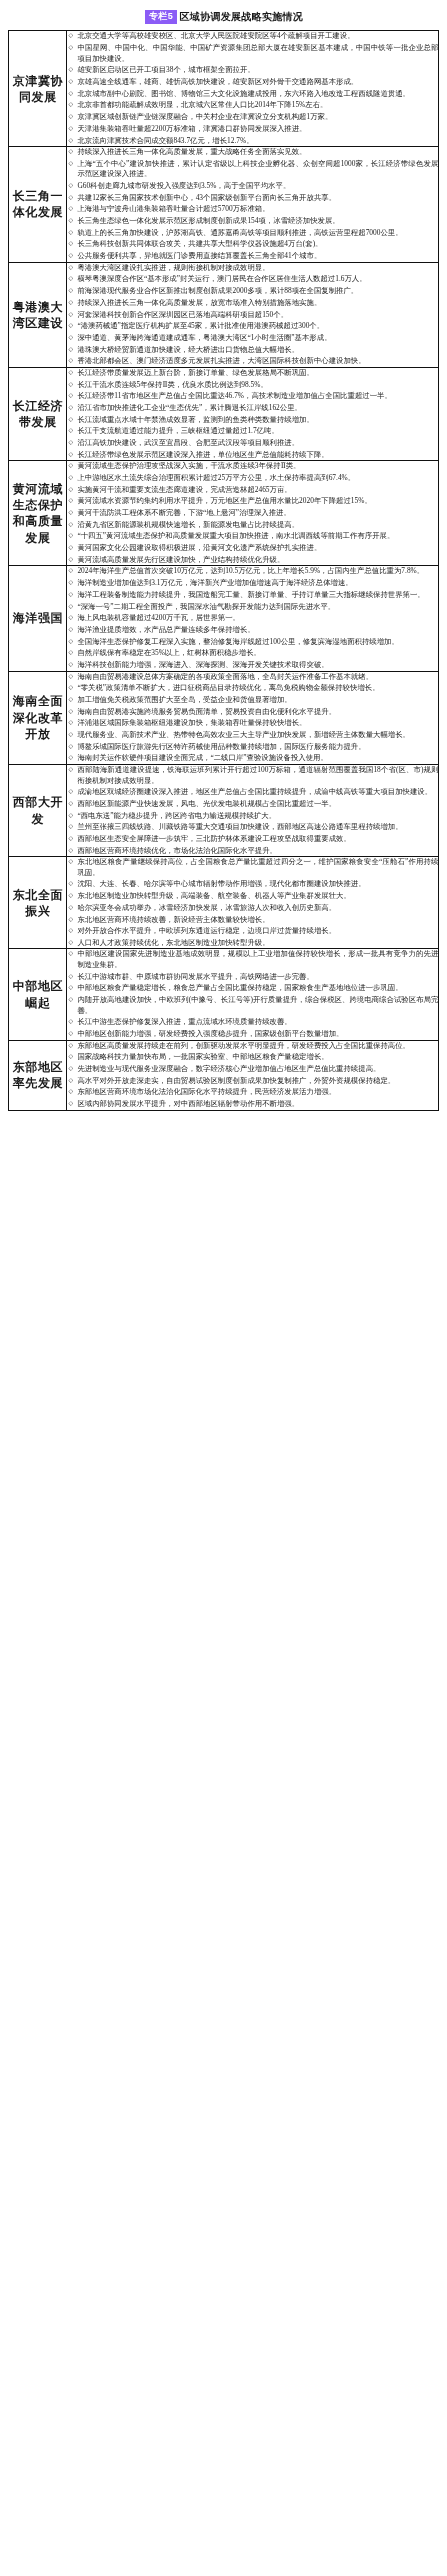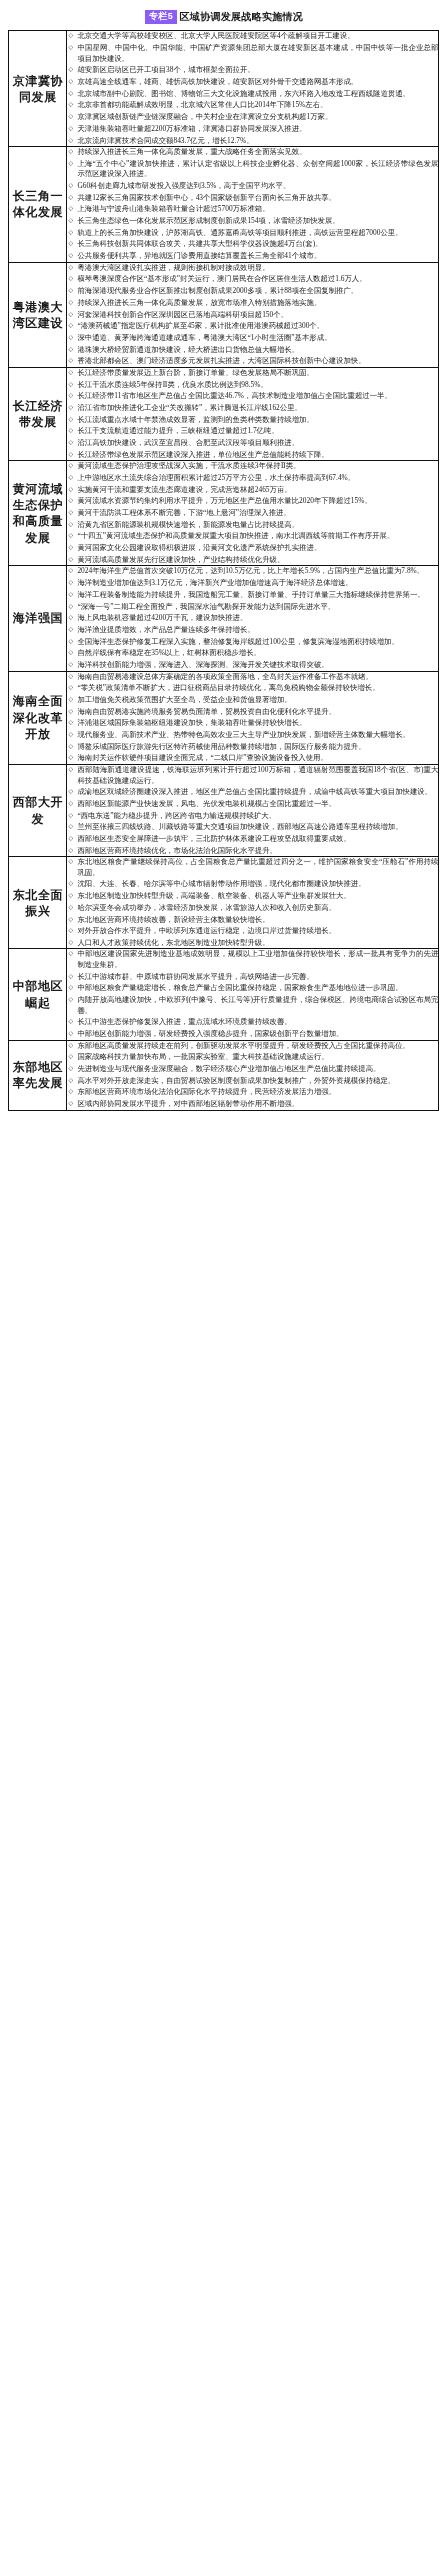--- a/index.html
+++ b/index.html
@@ -148,21 +148,21 @@
         </td>
       </tr>
 
       <tr>
         <td class="cat">长江经济带发展</td>
         <td class="body">
           <ul class="items">
             <li><span class="bullet">◇</span><span>长江经济带质量发展迈上新台阶，新接订单量、绿色发展格局不断巩固。</span></li>
             <li><span class="bullet">◇</span><span>长江干流水质连续5年保持Ⅱ类，优良水质比例达到98.5%。</span></li>
             <li><span class="bullet">◇</span><span>长江经济带11省市地区生产总值占全国比重达46.7%，高技术制造业增加值占全国比重超过一半。</span></li>
-            <li><span class="bullet">◇</span><span>沿江省市加快推进化工企业“关改搬转”，累计腾退长江岸线162公里。</span></li>
+            <li><span class="bullet">◇</span><span>沿江省市加快推进化工企业“生态优先”，累计腾退长江岸线162公里。</span></li>
             <li><span class="bullet">◇</span><span>长江流域重点水域十年禁渔成效显著，监测到的鱼类种类数量持续增加。</span></li>
             <li><span class="bullet">◇</span><span>长江干支流航道通过能力提升，三峡枢纽通过量超过1.7亿吨。</span></li>
             <li><span class="bullet">◇</span><span>沿江高铁加快建设，武汉至宜昌段、合肥至武汉段等项目顺利推进。</span></li>
             <li><span class="bullet">◇</span><span>长江经济带绿色发展示范区建设深入推进，单位地区生产总值能耗持续下降。</span></li>
           </ul>
         </td>
       </tr>
 
       <tr>
         <td class="cat">黄河流域生态保护和高质量发展</td>
@@ -182,21 +182,21 @@
       </tr>
 
       <tr>
         <td class="cat">海洋强国</td>
         <td class="body">
           <ul class="items">
             <li><span class="bullet">◇</span><span>2024年海洋生产总值首次突破10万亿元，达到10.5万亿元，比上年增长5.9%，占国内生产总值比重为7.8%。</span></li>
             <li><span class="bullet">◇</span><span>海洋制造业增加值达到3.1万亿元，海洋新兴产业增加值增速高于海洋经济总体增速。</span></li>
             <li><span class="bullet">◇</span><span>海洋工程装备制造能力持续提升，我国造船完工量、新接订单量、手持订单量三大指标继续保持世界第一。</span></li>
             <li><span class="bullet">◇</span><span>“深海一号”二期工程全面投产，我国深水油气勘探开发能力达到国际先进水平。</span></li>
-            <li><span class="bullet">◇</span><span>海上风电装机容量超过4200万千瓦，建设加快推进。</span></li>
+            <li><span class="bullet">◇</span><span>海上风电装机容量超过4200万千瓦，居世界第一。</span></li>
             <li><span class="bullet">◇</span><span>海洋渔业提质增效，水产品总产量连续多年保持增长。</span></li>
             <li><span class="bullet">◇</span><span>全国海洋生态保护修复工程深入实施，整治修复海岸线超过100公里，修复滨海湿地面积持续增加。</span></li>
             <li><span class="bullet">◇</span><span>自然岸线保有率稳定在35%以上，红树林面积稳步增长。</span></li>
             <li><span class="bullet">◇</span><span>海洋科技创新能力增强，深海进入、深海探测、深海开发关键技术取得突破。</span></li>
           </ul>
         </td>
       </tr>
 
       <tr>
         <td class="cat">海南全面深化改革开放</td>
@@ -211,21 +211,21 @@
             <li><span class="bullet">◇</span><span>博鳌乐城国际医疗旅游先行区特许药械使用品种数量持续增加，国际医疗服务能力提升。</span></li>
             <li><span class="bullet">◇</span><span>海南封关运作软硬件项目建设全面完成，“二线口岸”查验设施设备投入使用。</span></li>
           </ul>
         </td>
       </tr>
 
       <tr>
         <td class="cat">西部大开发</td>
         <td class="body">
           <ul class="items">
-            <li><span class="bullet">◇</span><span>西部陆海新通道建设提速，铁海联运班列累计开行超过100万标箱，通道辐射范围覆盖我国18个省(区、市)重大科技基础设施建成运行。</span></li>
+            <li><span class="bullet">◇</span><span>西部陆海新通道建设提速，铁海联运班列累计开行超过100万标箱，通道辐射范围覆盖我国18个省(区、市)规则衔接机制对接成效明显。</span></li>
             <li><span class="bullet">◇</span><span>成渝地区双城经济圈建设深入推进，地区生产总值占全国比重持续提升，成渝中线高铁等重大项目加快建设。</span></li>
             <li><span class="bullet">◇</span><span>西部地区新能源产业快速发展，风电、光伏发电装机规模占全国比重超过一半。</span></li>
             <li><span class="bullet">◇</span><span>“西电东送”能力稳步提升，跨区跨省电力输送规模持续扩大。</span></li>
             <li><span class="bullet">◇</span><span>兰州至张掖三四线铁路、川藏铁路等重大交通项目加快建设，西部地区高速公路通车里程持续增加。</span></li>
             <li><span class="bullet">◇</span><span>西部地区生态安全屏障进一步筑牢，三北防护林体系建设工程攻坚战取得重要成效。</span></li>
             <li><span class="bullet">◇</span><span>西部地区营商环境持续优化，市场化法治化国际化水平提升。</span></li>
           </ul>
         </td>
       </tr>
 
@@ -256,21 +256,21 @@
             <li><span class="bullet">◇</span><span>中部地区创新能力增强，研发经费投入强度稳步提升，国家级创新平台数量增加。</span></li>
           </ul>
         </td>
       </tr>
 
       <tr>
         <td class="cat">东部地区率先发展</td>
         <td class="body">
           <ul class="items">
             <li><span class="bullet">◇</span><span>东部地区高质量发展持续走在前列，创新驱动发展水平明显提升，研发经费投入占全国比重保持高位。</span></li>
-            <li><span class="bullet">◇</span><span>国家战略科技力量加快布局，一批国家实验室、重大科技基础设施建成运行。</span></li>
+            <li><span class="bullet">◇</span><span>国家战略科技力量加快布局，一批国家实验室、中部地区粮食产量稳定增长。</span></li>
             <li><span class="bullet">◇</span><span>先进制造业与现代服务业深度融合，数字经济核心产业增加值占地区生产总值比重持续提高。</span></li>
             <li><span class="bullet">◇</span><span>高水平对外开放走深走实，自由贸易试验区制度创新成果加快复制推广，外贸外资规模保持稳定。</span></li>
             <li><span class="bullet">◇</span><span>东部地区营商环境市场化法治化国际化水平持续提升，民营经济发展活力增强。</span></li>
             <li><span class="bullet">◇</span><span>区域内部协同发展水平提升，对中西部地区辐射带动作用不断增强。</span></li>
           </ul>
         </td>
       </tr>
 
     </tbody>
   </table>

